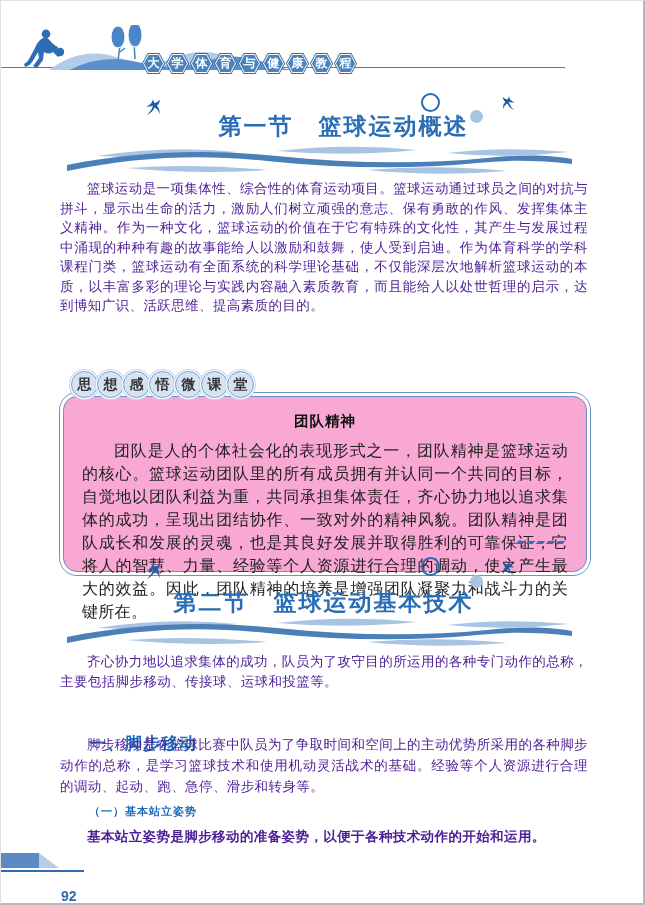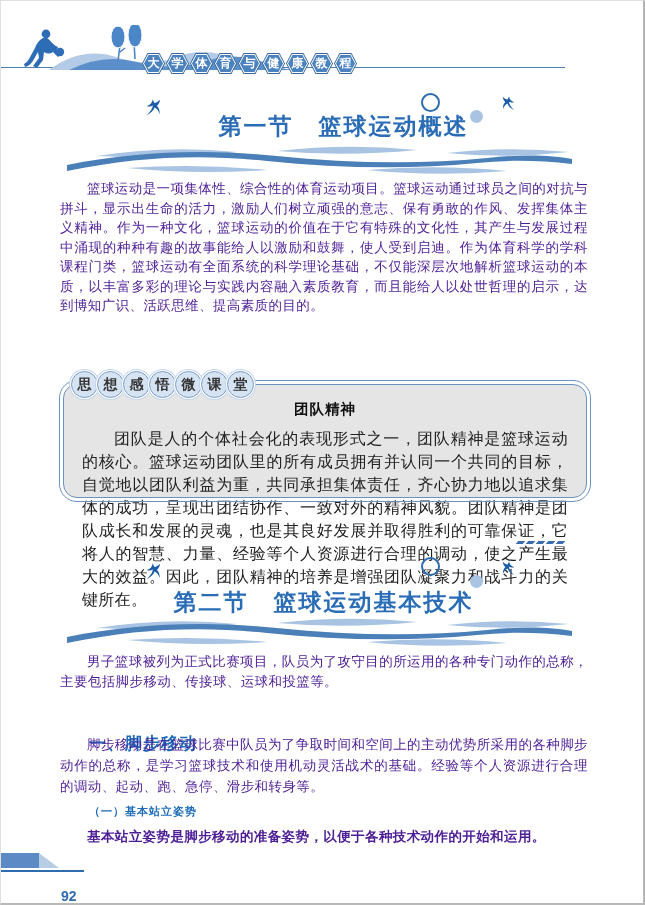--- a/index.html
+++ b/index.html
@@ -25,22 +25,22 @@
   .dot{position:absolute;width:13px;height:13px;background:#a9c4e2;border-radius:50%;}
   .bird{position:absolute;}
   .wave{position:absolute;left:66px;width:505px;height:34px;}
   
   .para{position:absolute;left:59px;width:528px;margin:0;
     font-family:"Liberation Serif","DejaVu Serif",serif;
     font-size:13.5px;line-height:19.5px;letter-spacing:0.4px;
     color:#4c1d95;text-align:justify;text-indent:2em;}
   .h-blue{position:absolute;left:88px;margin:0;color:#1e6cb8;font-weight:bold;letter-spacing:1px;}
   
-  .ibox{position:absolute;left:62px;top:383px;width:524px;height:114px;
-    background:#e5e5e5;border:1px solid #6b92c0;border-radius:14px;
+  .ibox{position:absolute;left:62px;top:395px;width:524px;height:176px;
+    background:#f9a8d4;border:1px solid #6b92c0;border-radius:14px;
     outline:1px solid #6b92c0;outline-offset:3px;box-sizing:border-box;}
   .ibox-title{margin:15px 0 0 0;text-align:center;font-family:"Liberation Serif","DejaVu Serif",serif;
     font-size:14.5px;font-weight:bold;color:#111;letter-spacing:1px;}
   .ibox-text{margin:8px 18px 0 18px;font-family:"Liberation Serif","DejaVu Serif",serif;
     font-size:16px;line-height:23px;letter-spacing:0.3px;color:#222;
     text-align:justify;text-indent:2em;}
   .ibadge-row{position:absolute;left:70px;top:370px;display:flex;z-index:3;}
   .ibadge{width:25px;height:25px;border-radius:50%;background:#d6e3f2;border:1px solid #7b9cc7;
     box-shadow:0 0 0 1px #ffffff,0 0 0 2px #c3d6ec;margin-right:-1px;
     display:flex;align-items:center;justify-content:center;
@@ -168,21 +168,21 @@
   <div class="sec-title" style="top:586px;">第二节　篮球运动基本技术</div>
   <svg class="wave" style="top:614px;" viewBox="0 0 505 34" preserveAspectRatio="none">
     <path fill="#a9c4e2" d="M30,13 Q100,2 170,9 Q110,17 30,13 Z"></path>
     <path fill="#a9c4e2" d="M210,8 Q280,0 350,7 Q280,14 210,8 Z"></path>
     <path fill="#a9c4e2" d="M380,10 Q440,3 502,9 Q440,16 380,10 Z"></path>
     <path fill="#a9c4e2" d="M60,25 Q130,32 200,27 Q130,20 60,25 Z"></path>
     <path fill="#a9c4e2" d="M300,27 Q370,34 440,28 Q370,21 300,27 Z"></path>
     <path fill="#4a7fb8" d="M0,22 C70,8 140,6 210,13 C280,20 350,22 420,15 C455,11 485,12 505,16 L505,21 C470,17 440,17 410,20 C340,27 270,25 200,18 C130,11 70,14 0,28 Z"></path>
   </svg>
 
-  <p class="para" style="top:651px;">男子篮球被列为正式比赛项目，队员为了攻守目的所运用的各种专门动作的总称，主要包括脚步移动、传接球、运球和投篮等。</p>
+  <p class="para" style="top:651px;">齐心协力地以追求集体的成功，队员为了攻守目的所运用的各种专门动作的总称，主要包括脚步移动、传接球、运球和投篮等。</p>
   <h3 class="h-blue" style="top:704px;font-size:17px;margin-top:27px;">一、脚步移动</h3>
   <p class="para" style="top:733px;line-height:21px;">脚步移动是在篮球比赛中队员为了争取时间和空间上的主动优势所采用的各种脚步动作的总称，是学习篮球技术和使用机动灵活战术的基础。经验等个人资源进行合理的调动、起动、跑、急停、滑步和转身等。</p>
   <h4 class="h-blue" style="top:803px;font-size:11px;">（一）基本站立姿势</h4>
   <p class="para" style="top:826px;font-weight:bold;">基本站立姿势是脚步移动的准备姿势，以便于各种技术动作的开始和运用。</p>
 
   <div class="foot-bar"></div>
   <svg class="foot-tri" width="20" height="15" viewBox="0 0 20 15">
     <polygon points="0,0 20,15 0,15" fill="#b8cce4"></polygon>
   </svg>
   <div class="foot-num">92</div>

